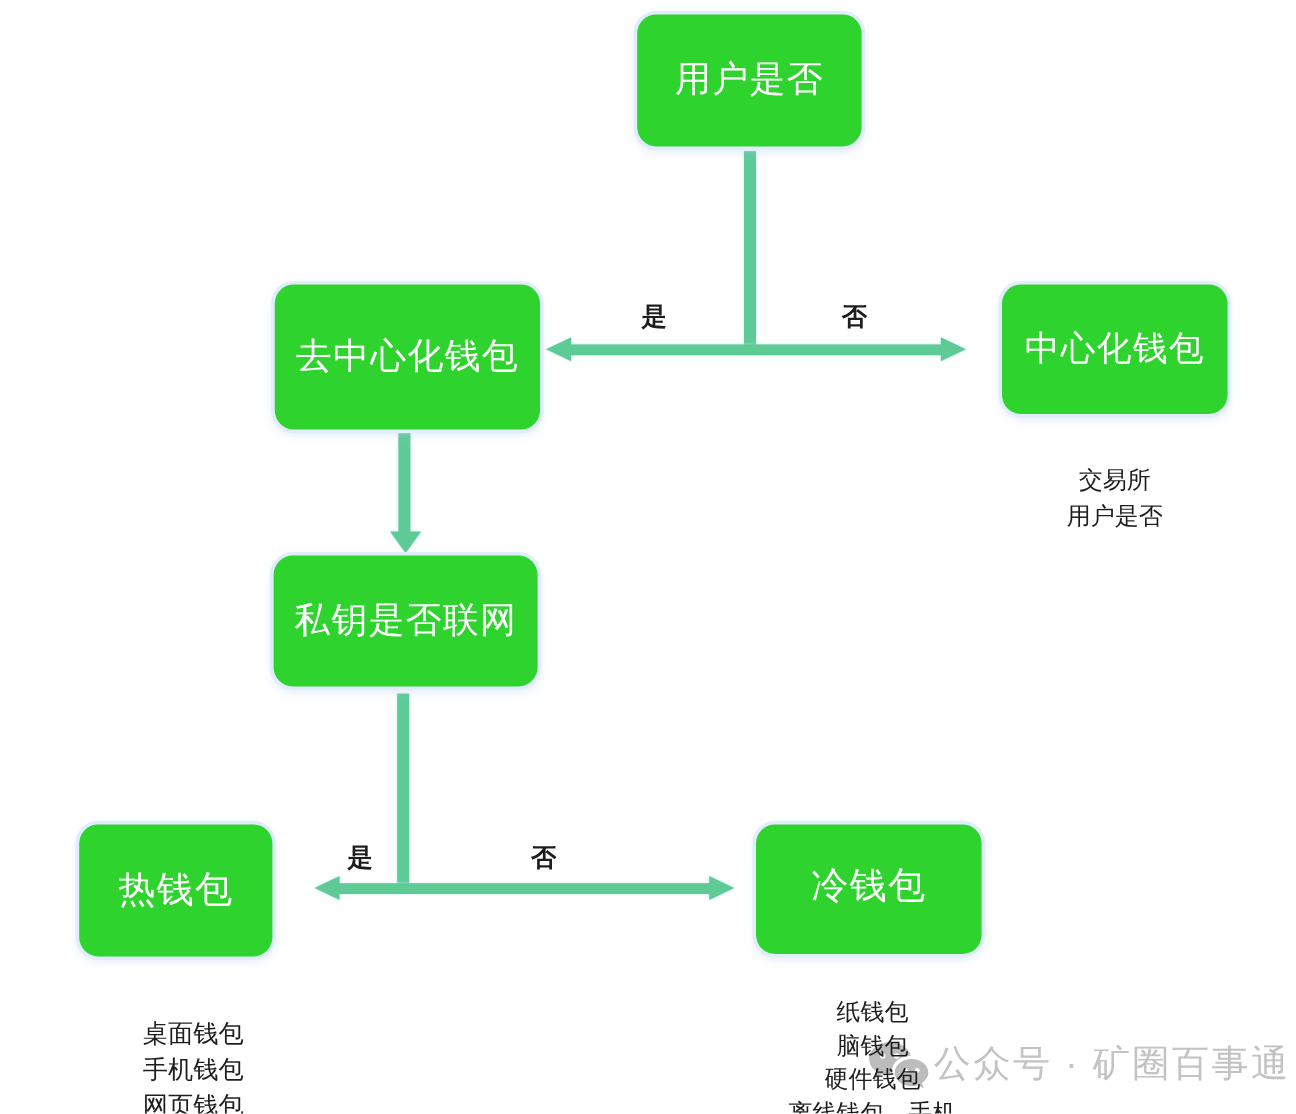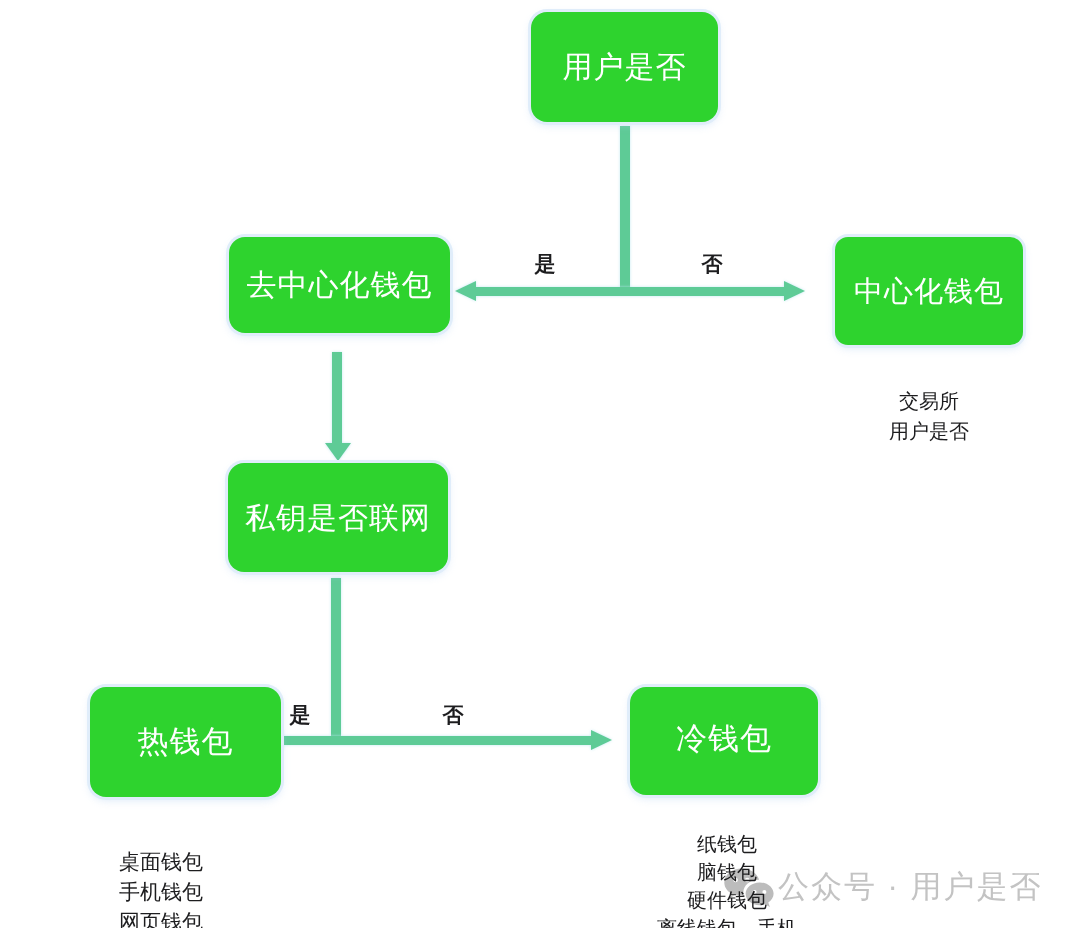--- a/index.html
+++ b/index.html
@@ -100,33 +100,33 @@
     <div class="arr-left"></div>
     <div class="arr-right"></div>
   </div>
   <div class="edge-label" style="left:275px;top:701px;">是</div>
   <div class="edge-label" style="left:428px;top:701px;">否</div>
 
   <div class="node" style="left:531px;top:12px;width:187px;height:110px;font-size:30px;">
     <div class="line">用户是否</div>
   </div>
 
-  <div class="node" style="left:229px;top:237px;width:221px;height:96px;font-size:30px;">
+  <div class="node" style="left:229px;top:237px;width:221px;height:121px;font-size:30px;">
     <div class="line">去中心化钱包</div>
   </div>
 
-  <div class="node" style="left:835px;top:237px;width:188px;height:108px;font-size:29px;border-radius:13px;">
+  <div class="node" style="left:835px;top:237px;width:188px;height:108px;font-size:29px;">
     <div class="line">中心化钱包</div>
   </div>
 
   <div class="node" style="left:228px;top:463px;width:220px;height:109px;font-size:30px;">
     <div class="line">私钥是否联网</div>
   </div>
 
-  <div class="node" style="left:66px;top:687px;width:191px;height:110px;font-size:31px;margin-left:24px;">
+  <div class="node" style="left:66px;top:687px;width:161px;height:110px;font-size:31px;">
     <div class="line">热钱包</div>
   </div>
 
   <div class="node" style="left:630px;top:687px;width:188px;height:108px;font-size:31px;font-family:Liberation Mono, monospace;">
     <div class="line">冷钱包</div>
   </div>
 
   <div class="sub sub-centralized">
     <div>交易所</div>
     <div>用户是否</div>
@@ -153,16 +153,16 @@
           <path d="M37.6 15.4c-7.7 0-14 5.1-14 11.4s6.3 11.4 14 11.4c1.9 0 3.7-.3 5.3-.9l4.9 2.7-1.5-4.5c3.2-2.1 5.3-5.3 5.3-8.7 0-6.3-6.3-11.4-14-11.4z"></path>
         </g>
         <g fill="#ffffff">
           <circle cx="13.6" cy="13" r="2.3"></circle>
           <circle cx="25.2" cy="13" r="2.3"></circle>
           <circle cx="32.6" cy="25" r="2"></circle>
           <circle cx="42.4" cy="25" r="2"></circle>
         </g>
       </svg>
     </span>
-    <span>公众号 · 用户是否</span>
+    <span>公众号 · 矿圈百事通</span>
   </div>
 
 </div>
 
 </body></html>

